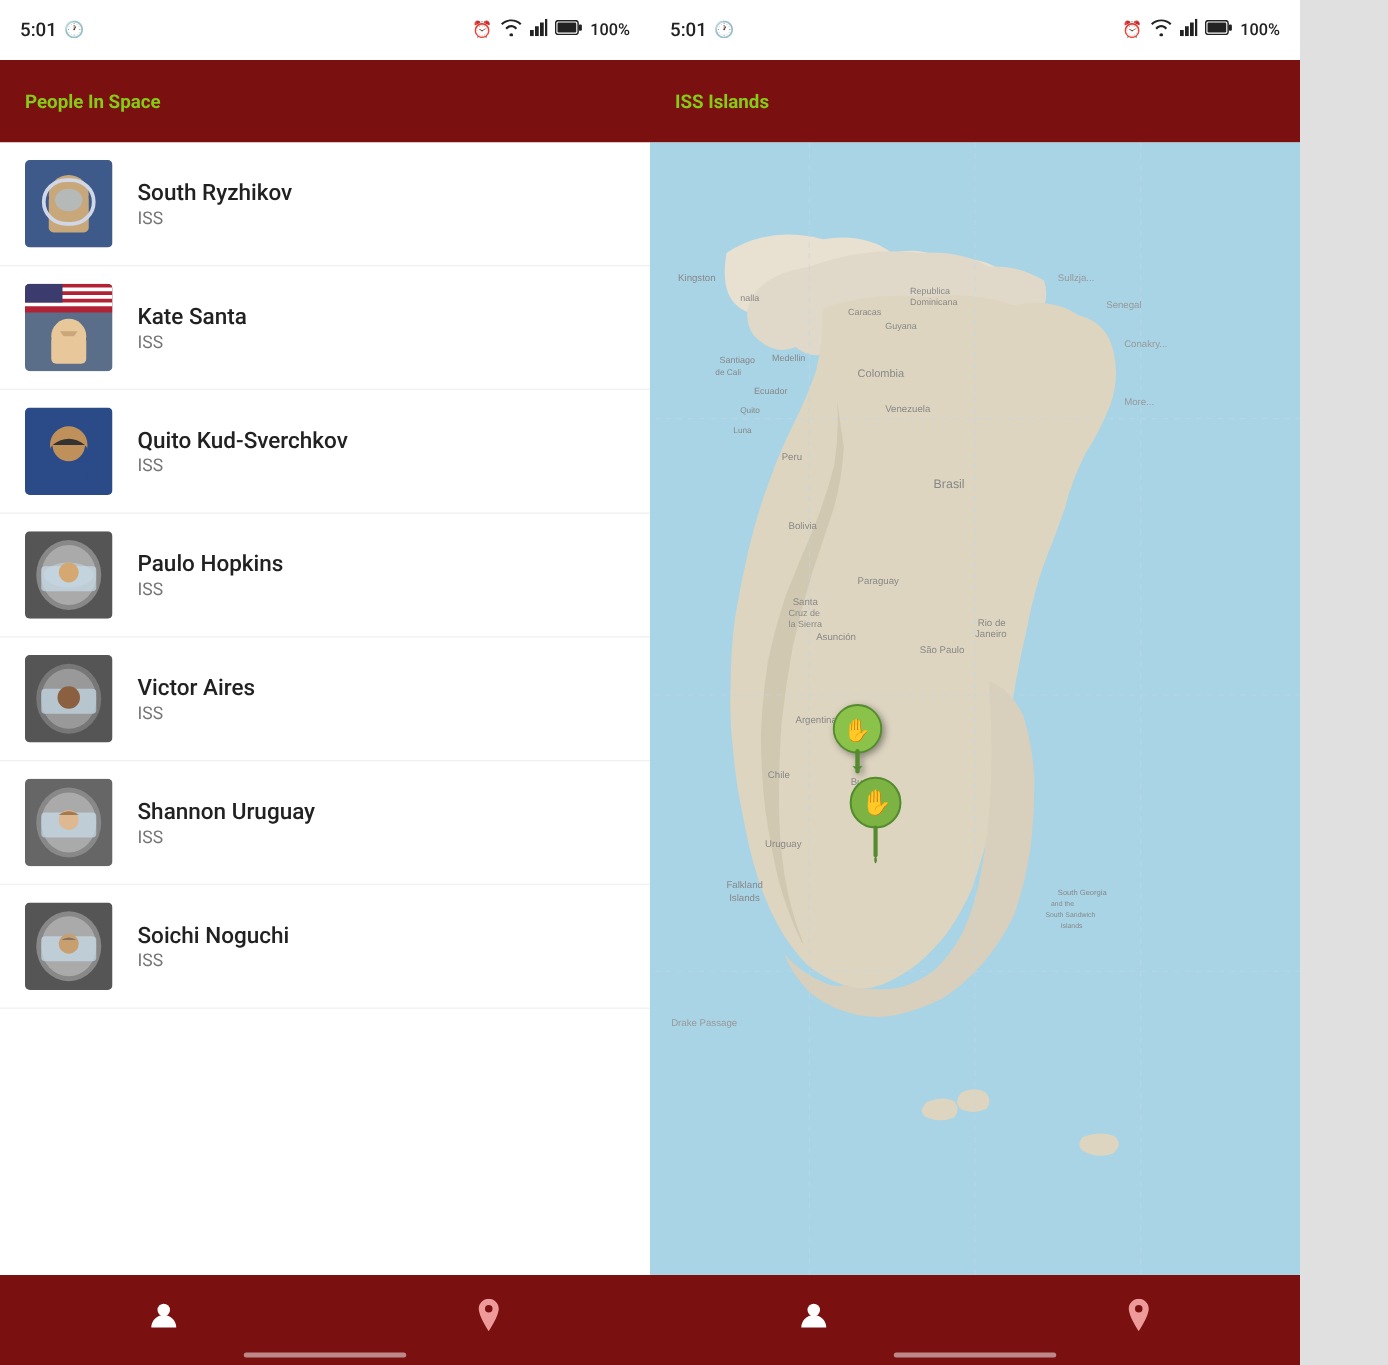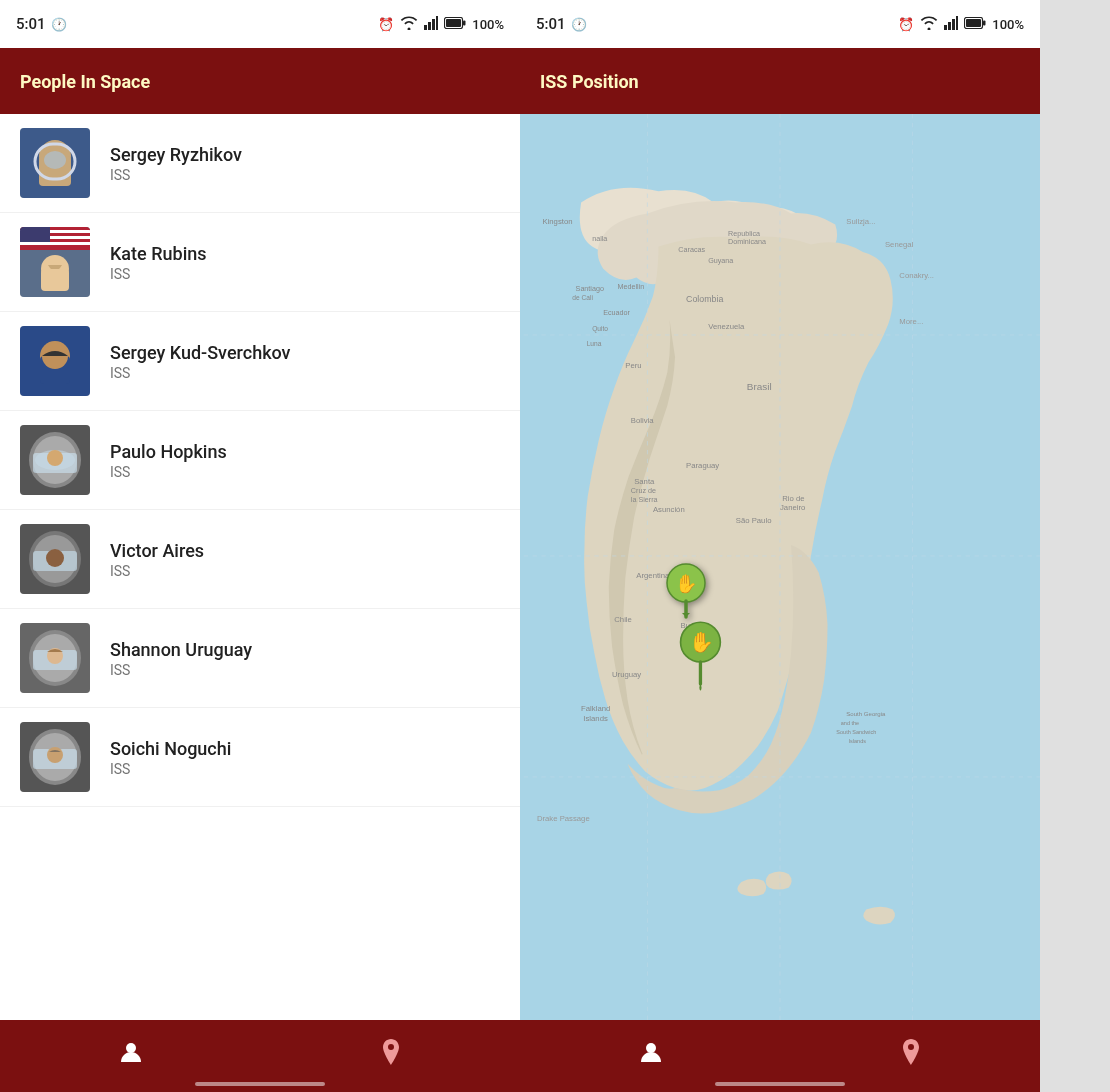--- a/index.html
+++ b/index.html
@@ -52,22 +52,22 @@
     
     .app-header {
       background: #7b1010;
       height: 66px;
       display: flex;
       align-items: center;
       padding: 0 20px;
       flex-shrink: 0;
     }
     .app-header-title {
-      color: #fef9c3;
-      font-size: 18px;
+      color: #84cc16;
+      font-size: 15px;
       font-weight: 700;
     }
 
     
     .people-list {
       flex: 1;
       overflow-y: auto;
       background: #fff;
     }
     .person-item {
@@ -214,21 +214,21 @@
       <div class="person-avatar">
         <svg class="helmet-svg" viewBox="0 0 70 70" xmlns="http://www.w3.org/2000/svg">
           <rect width="70" height="70" fill="#3d5a8a"></rect>
           <circle cx="35" cy="28" r="16" fill="#c8a87a"></circle>
           <rect x="19" y="28" width="32" height="30" rx="4" fill="#c8a87a"></rect>
           <rect x="15" y="16" width="40" height="35" rx="18" fill="none" stroke="#d0d8e8" stroke-width="3"></rect>
           <ellipse cx="35" cy="32" rx="11" ry="9" fill="#a8c4e0" opacity="0.6"></ellipse>
         </svg>
       </div>
       <div class="person-info">
-        <div class="person-name">Sergey Ryzhikov</div>
+        <div class="person-name">South Ryzhikov</div>
         <div class="person-craft">ISS</div>
       </div>
     </div>
 
     <div class="person-item">
       <div class="person-avatar">
         <svg class="helmet-svg" viewBox="0 0 70 70" xmlns="http://www.w3.org/2000/svg">
           <rect width="70" height="70" fill="#5a6e8a"></rect>
 
           <rect width="70" height="23" fill="#b22234"></rect>
@@ -236,37 +236,37 @@
           <rect width="70" height="3" y="9" fill="#fff"></rect>
           <rect width="70" height="3" y="15" fill="#fff"></rect>
           <rect width="30" height="15" fill="#3c3b6e"></rect>
 
           <circle cx="35" cy="42" r="14" fill="#e8c89a"></circle>
           <path d="M28 38 Q35 50 42 38" fill="#c8a878"></path>
           <rect x="21" y="42" width="28" height="22" rx="4" fill="#e8c89a"></rect>
         </svg>
       </div>
       <div class="person-info">
-        <div class="person-name">Kate Rubins</div>
+        <div class="person-name">Kate Santa</div>
         <div class="person-craft">ISS</div>
       </div>
     </div>
 
     <div class="person-item">
       <div class="person-avatar">
         <svg class="helmet-svg" viewBox="0 0 70 70" xmlns="http://www.w3.org/2000/svg">
           <rect width="70" height="70" fill="#2a4a88"></rect>
           <circle cx="35" cy="30" r="15" fill="#c0905a"></circle>
           <rect x="20" y="30" width="30" height="28" rx="4" fill="#2a4a88"></rect>
           <circle cx="35" cy="30" r="13" fill="#c0905a"></circle>
           <path d="M22 30 Q35 20 48 30" fill="#333"></path>
         </svg>
       </div>
       <div class="person-info">
-        <div class="person-name">Sergey Kud-Sverchkov</div>
+        <div class="person-name">Quito Kud-Sverchkov</div>
         <div class="person-craft">ISS</div>
       </div>
     </div>
 
     <div class="person-item">
       <div class="person-avatar">
         <svg class="helmet-svg" viewBox="0 0 70 70" xmlns="http://www.w3.org/2000/svg">
           <rect width="70" height="70" fill="#555"></rect>
           <ellipse cx="35" cy="35" rx="26" ry="28" fill="#888"></ellipse>
           <ellipse cx="35" cy="35" rx="22" ry="24" fill="#aaa"></ellipse>
@@ -383,21 +383,21 @@
           <rect x="0.5" y="0.5" width="18" height="11" rx="2" stroke="#222" stroke-width="1.2" fill="none"></rect>
           <rect x="2" y="2" width="15" height="8" rx="1" fill="#222"></rect>
           <rect x="19" y="3.5" width="2.5" height="5" rx="1" fill="#222"></rect>
         </svg>
       </span>
       <span style="font-size:13px;font-weight:500;">100%</span>
     </div>
   </div>
 
   <div class="app-header">
-    <span class="app-header-title">ISS Position</span>
+    <span class="app-header-title">ISS Islands</span>
   </div>
 
   <div class="map-container">
     <svg class="map-svg" viewBox="0 0 480 820" xmlns="http://www.w3.org/2000/svg" preserveAspectRatio="xMidYMid slice">
 
       <rect width="480" height="820" fill="#a8d4e6"></rect>
 
       <path d="M60 80 Q90 60 130 70 Q160 65 180 80 Q200 75 220 85 Q240 82 255 90 Q260 100 250 110 Q240 115 230 108 Q215 118 200 112 Q185 125 170 115 Q155 130 140 120 Q120 130 105 118 Q85 130 70 120 Q55 110 60 80Z" fill="#e8e0d0"></path>
 
       <path d="M120 90 Q160 75 200 80 Q230 78 250 90 Q270 88 290 100 Q295 115 285 125 Q275 135 260 128 Q245 140 230 132 Q215 148 200 140 Q185 152 170 142 Q155 158 140 148 Q125 160 110 148 Q95 155 80 140 Q70 125 80 110 Q90 95 120 90Z" fill="#e0d8c8"></path>

